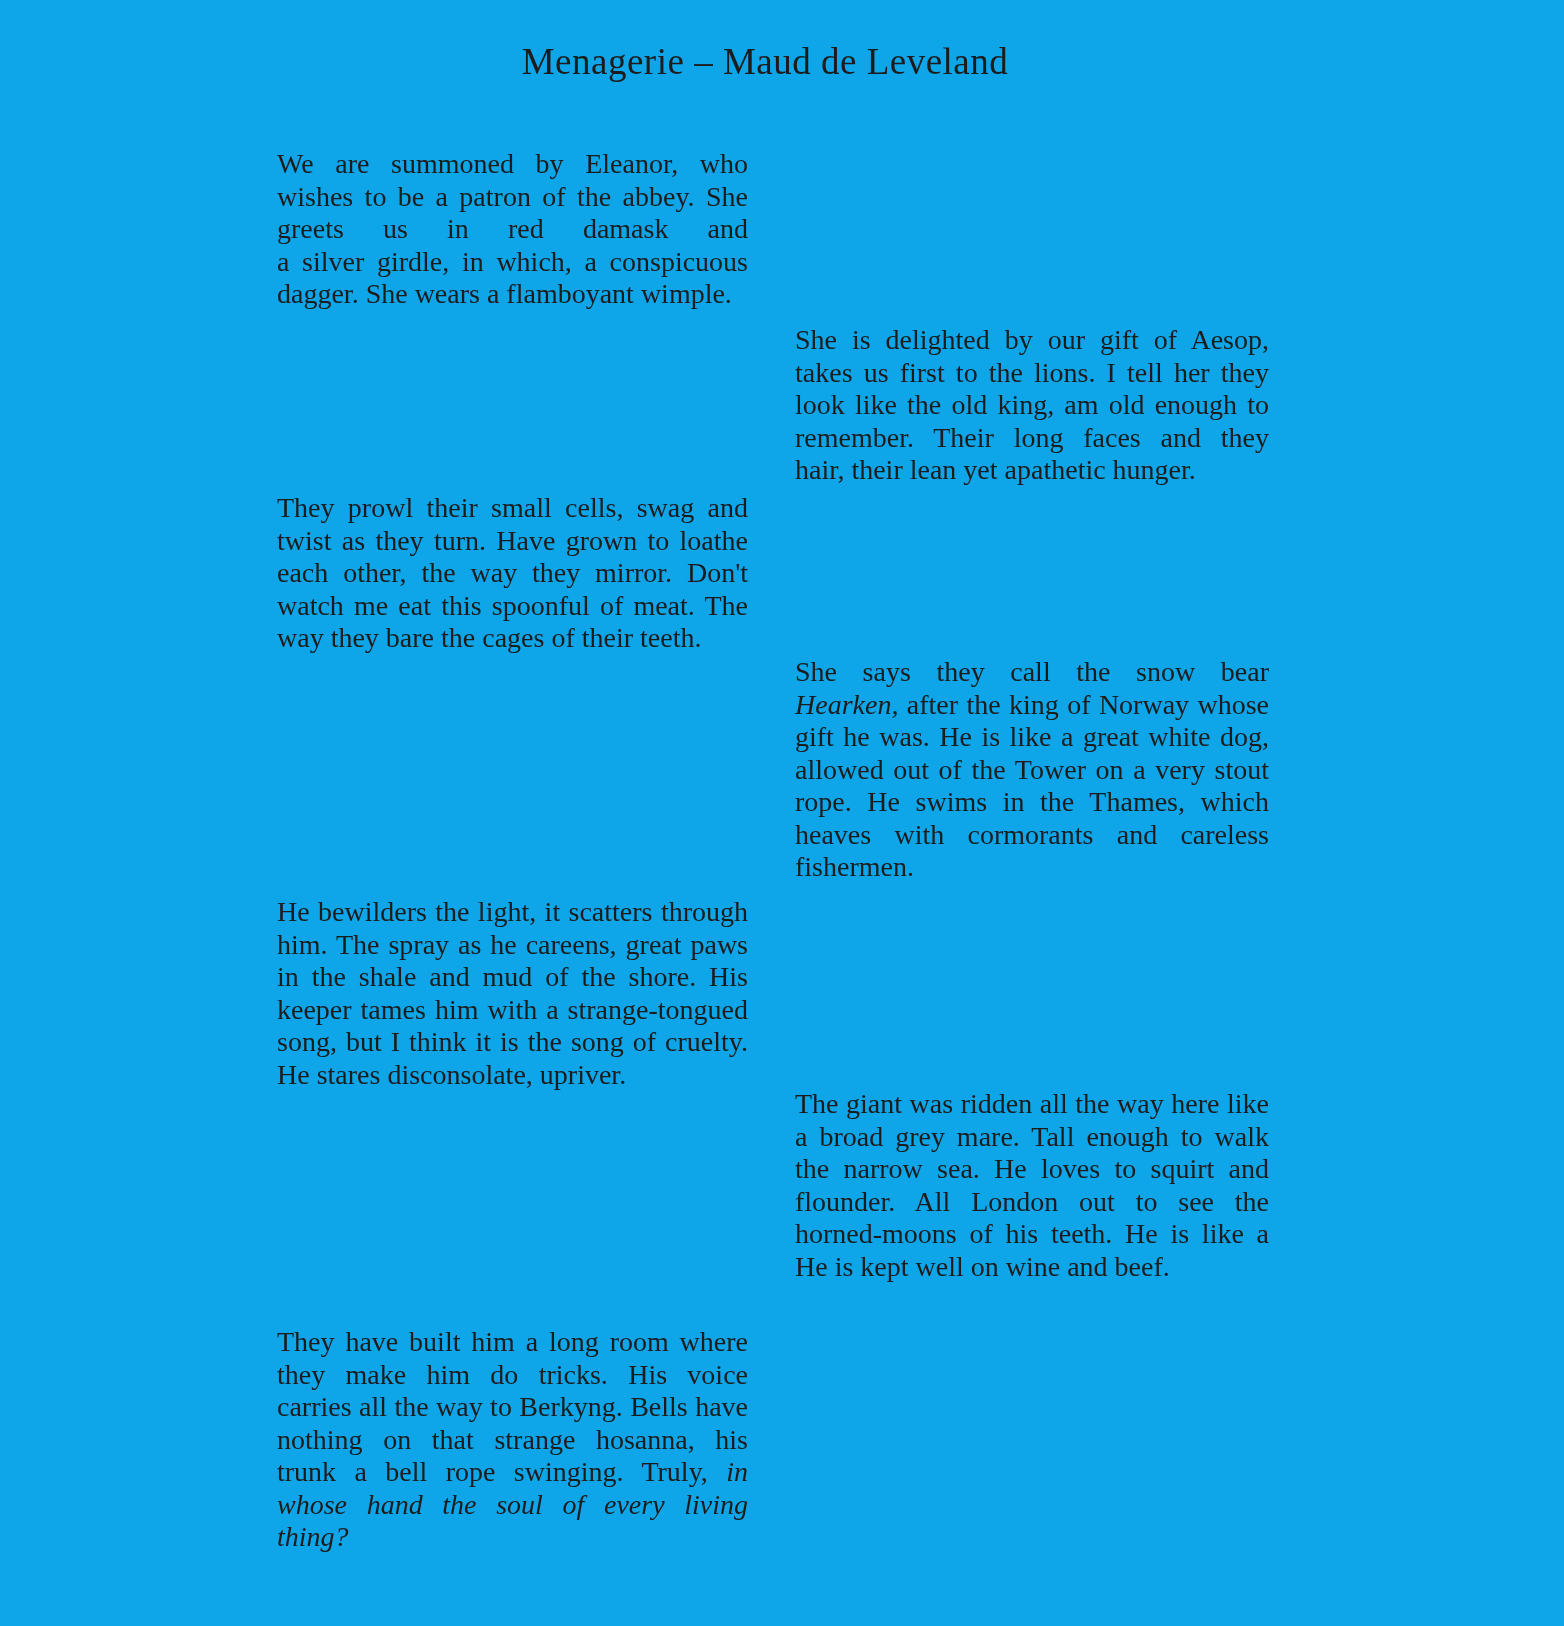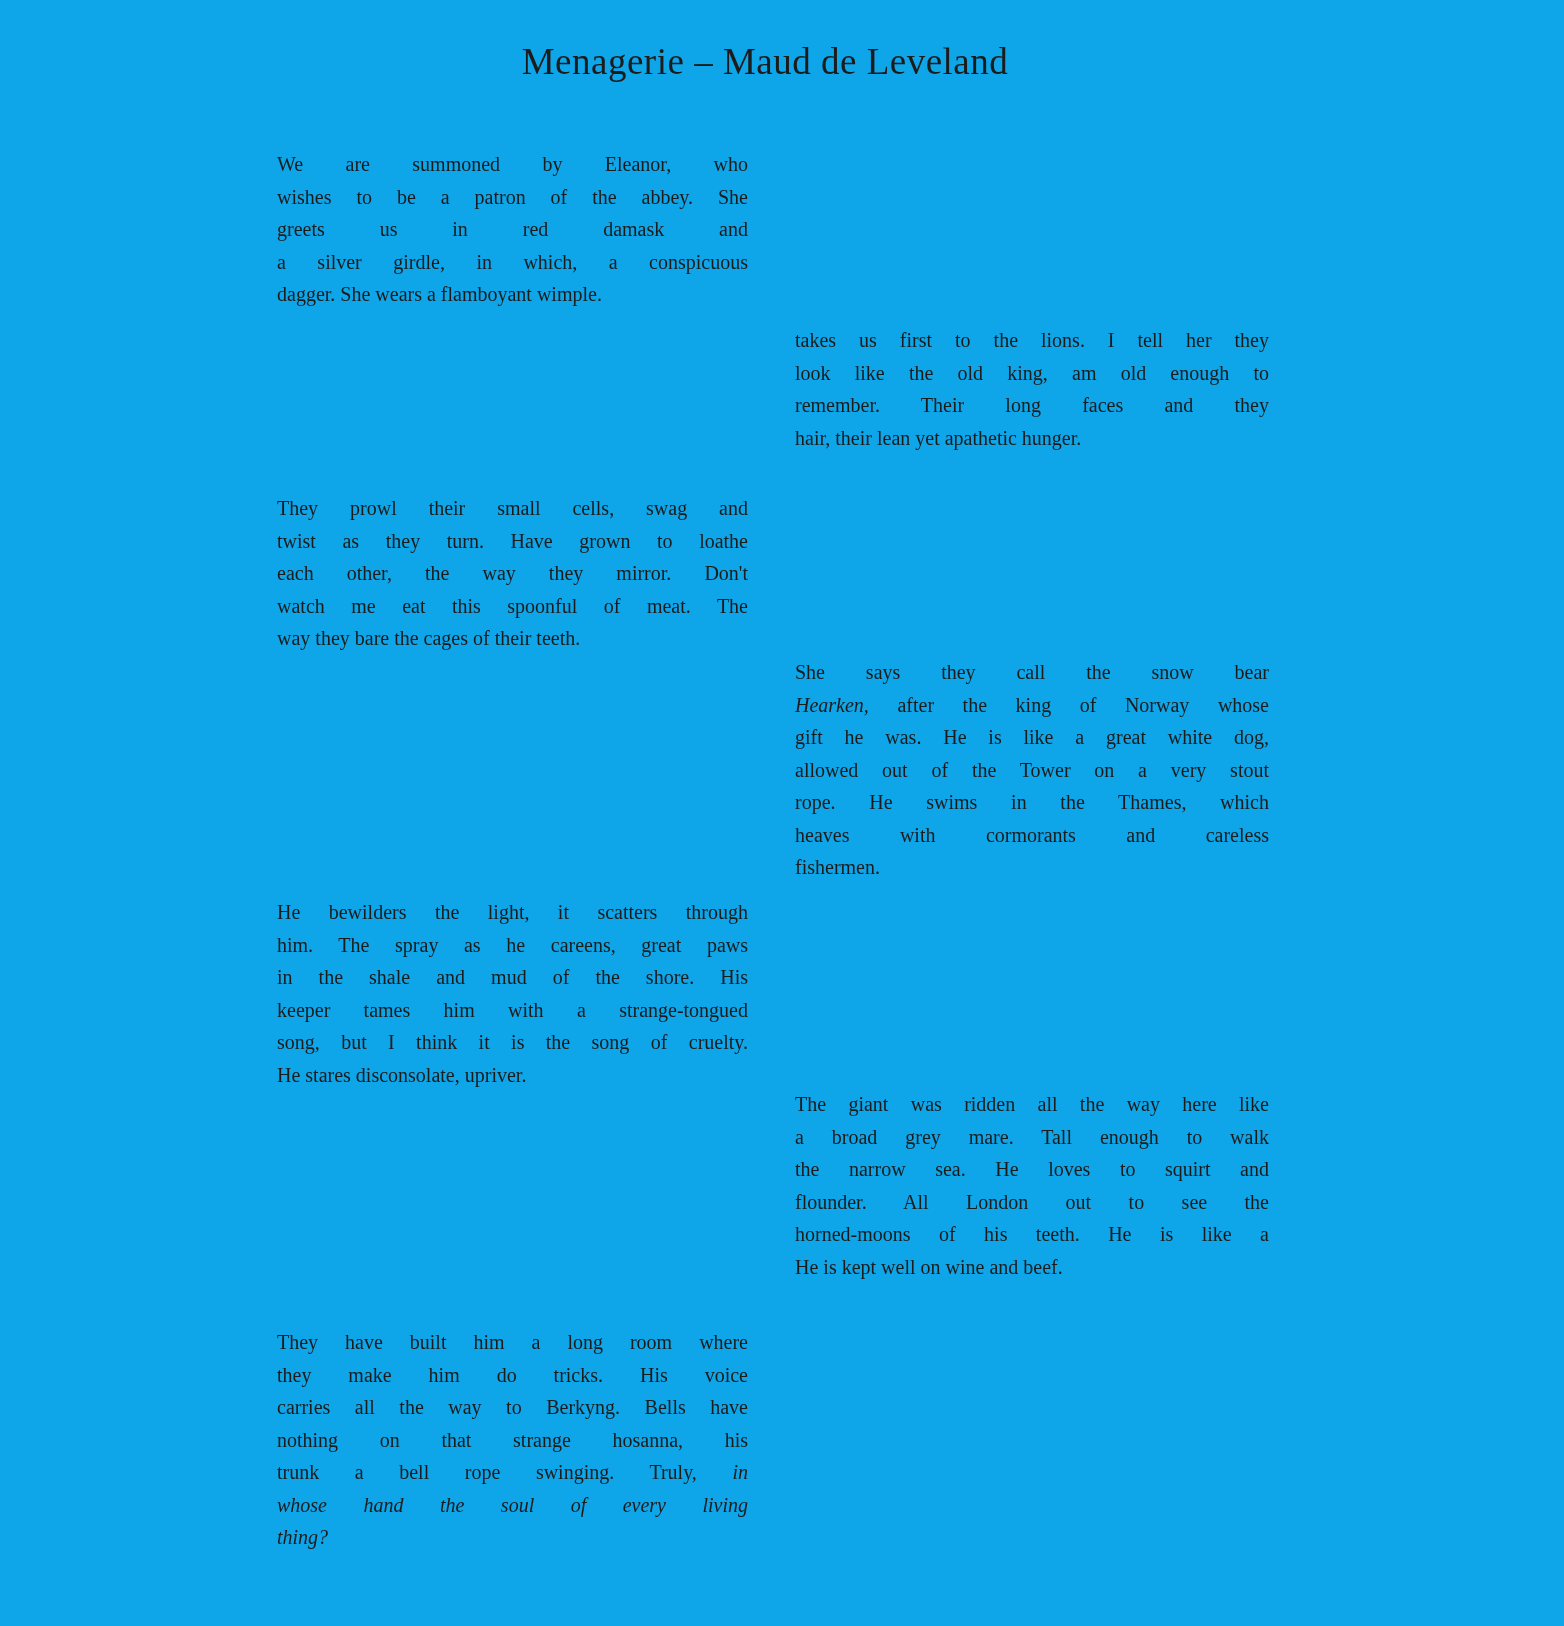--- a/index.html
+++ b/index.html
@@ -23,21 +23,21 @@
     width: 1530px;
     margin: 0;
     text-align: center;
     font-size: 37px;
     font-weight: 400;
     letter-spacing: 0.5px;
     white-space: nowrap;
   }
   .stanza {
     position: absolute;
-    font-size: 20px;
+    font-size: 28px;
   }
   .stanza.left  { left: 277px; width: 471px; }
   .stanza.right { left: 795px; width: 474px; }
   .s1 { top: 148px; }
   .s2 { top: 324px; }
   .s3 { top: 492px; }
   .s4 { top: 656px; }
   .s5 { top: 864px; margin-top: 32px; }
   .s6 { top: 1088px; }
   .s7 { top: 1326px; }
@@ -61,20 +61,21 @@
   <h1 class="title">Menagerie – Maud de Leveland</h1>
   <div id="poem">
       <div class="stanza s1 left">
         <div class="line">We are summoned by Eleanor, who</div>
         <div class="line">wishes to be a patron of the abbey. She</div>
         <div class="line">greets us in red damask and</div>
         <div class="line">a silver girdle, in which, a conspicuous</div>
         <div class="line last">dagger. She wears a flamboyant wimple.</div>
       </div>
       <div class="stanza s2 right">
+        <div class="line">She is delighted by our gift of Aesop,</div>
         <div class="line">takes us first to the lions. I tell her they</div>
         <div class="line">look like the old king, am old enough to</div>
         <div class="line">remember. Their long faces and they</div>
         <div class="line last">hair, their lean yet apathetic hunger.</div>
       </div>
       <div class="stanza s3 left">
         <div class="line">They prowl their small cells, swag and</div>
         <div class="line">twist as they turn. Have grown to loathe</div>
         <div class="line">each other, the way they mirror. Don't</div>
         <div class="line">watch me eat this spoonful of meat. The</div>

